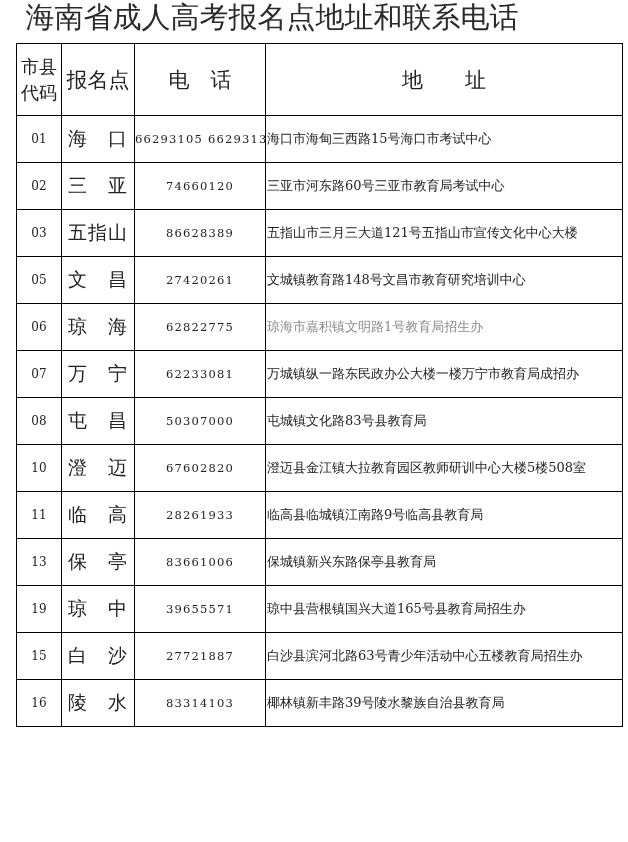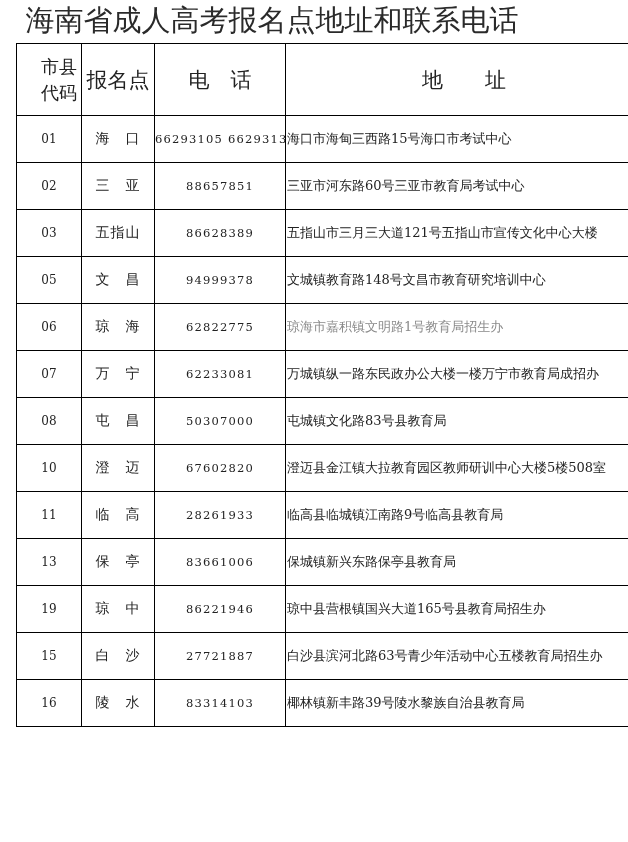--- a/index.html
+++ b/index.html
@@ -1,32 +1,32 @@
 <!DOCTYPE html>
 <html><head>
 <meta charset="utf-8">
 <style>
   html, body { margin: 0; padding: 0; background: #ffffff; }
   body { width: 628px; height: 842px; position: relative; overflow: hidden;
          font-family: "DejaVu Sans", sans-serif; color: #111; }
   .title { position: absolute; left: 0; top: 2px; width: 544px; text-align: center;
            font-size: 29px; line-height: 36px; color: #2a2a2a; letter-spacing: 0px;
-           font-family: Liberation Sans, sans-serif; }
+           font-family: Liberation Mono, monospace; }
   table { position: absolute; left: 16px; top: 43px; border-collapse: collapse;
           table-layout: fixed; width: 604px; }
   td, th { border: 1.5px solid #000; padding: 0; text-align: center; vertical-align: middle;
            overflow: hidden; white-space: nowrap; }
   th { font-weight: normal; height: 71px; font-size: 21px; color: #222; }
   th.code { font-size: 18px; line-height: 26px; white-space: normal; }
   td { height: 46px; font-size: 12px; font-family: "DejaVu Serif", serif; color: #222; }
   td.addr { text-align: left; padding-left: 1px; font-size: 13px; }
   td.addr.faded { color: #8a8a8a; }
-  td.name { letter-spacing: 1px; font-size: 14px; }
+  td.name { letter-spacing: 1px; font-size: 19px; }
   td.phone { letter-spacing: 1.2px; font-size: 11.5px; }
-  .w1 { width: 44px; padding-left: 20px; } .w2 { width: 72px; } .w3 { width: 130px; } .w4 { width: 356px; }
+  .w1 { width: 44px; } .w2 { width: 72px; } .w3 { width: 130px; } .w4 { width: 356px; }
 </style>
 </head>
 <body>
 
 <div class="title">海南省成人高考报名点地址和联系电话</div>
 
 <table>
   <thead>
     <tr>
       <th class="w1 code">市县<br>代码</th>
@@ -38,33 +38,33 @@
   <tbody id="tbody">
       <tr>
         <td>01</td>
         <td class="name">海　口</td>
         <td class="phone">66293105 66293136</td>
         <td class="addr">海口市海甸三西路15号海口市考试中心</td>
       </tr>
       <tr>
         <td>02</td>
         <td class="name">三　亚</td>
-        <td class="phone">88657851</td>
+        <td class="phone">74660120</td>
         <td class="addr">三亚市河东路60号三亚市教育局考试中心</td>
       </tr>
       <tr>
         <td>03</td>
         <td class="name">五指山</td>
         <td class="phone">86628389</td>
         <td class="addr">五指山市三月三大道121号五指山市宣传文化中心大楼</td>
       </tr>
       <tr>
         <td>05</td>
         <td class="name">文　昌</td>
-        <td class="phone">94999378</td>
+        <td class="phone">27420261</td>
         <td class="addr">文城镇教育路148号文昌市教育研究培训中心</td>
       </tr>
       <tr>
         <td>06</td>
         <td class="name">琼　海</td>
         <td class="phone">62822775</td>
         <td class="addr faded">琼海市嘉积镇文明路1号教育局招生办</td>
       </tr>
       <tr>
         <td>07</td>
@@ -92,21 +92,21 @@
       </tr>
       <tr>
         <td>13</td>
         <td class="name">保　亭</td>
         <td class="phone">83661006</td>
         <td class="addr">保城镇新兴东路保亭县教育局</td>
       </tr>
       <tr>
         <td>19</td>
         <td class="name">琼　中</td>
-        <td class="phone">86221946</td>
+        <td class="phone">39655571</td>
         <td class="addr">琼中县营根镇国兴大道165号县教育局招生办</td>
       </tr>
       <tr>
         <td>15</td>
         <td class="name">白　沙</td>
         <td class="phone">27721887</td>
         <td class="addr">白沙县滨河北路63号青少年活动中心五楼教育局招生办</td>
       </tr>
       <tr>
         <td>16</td>

